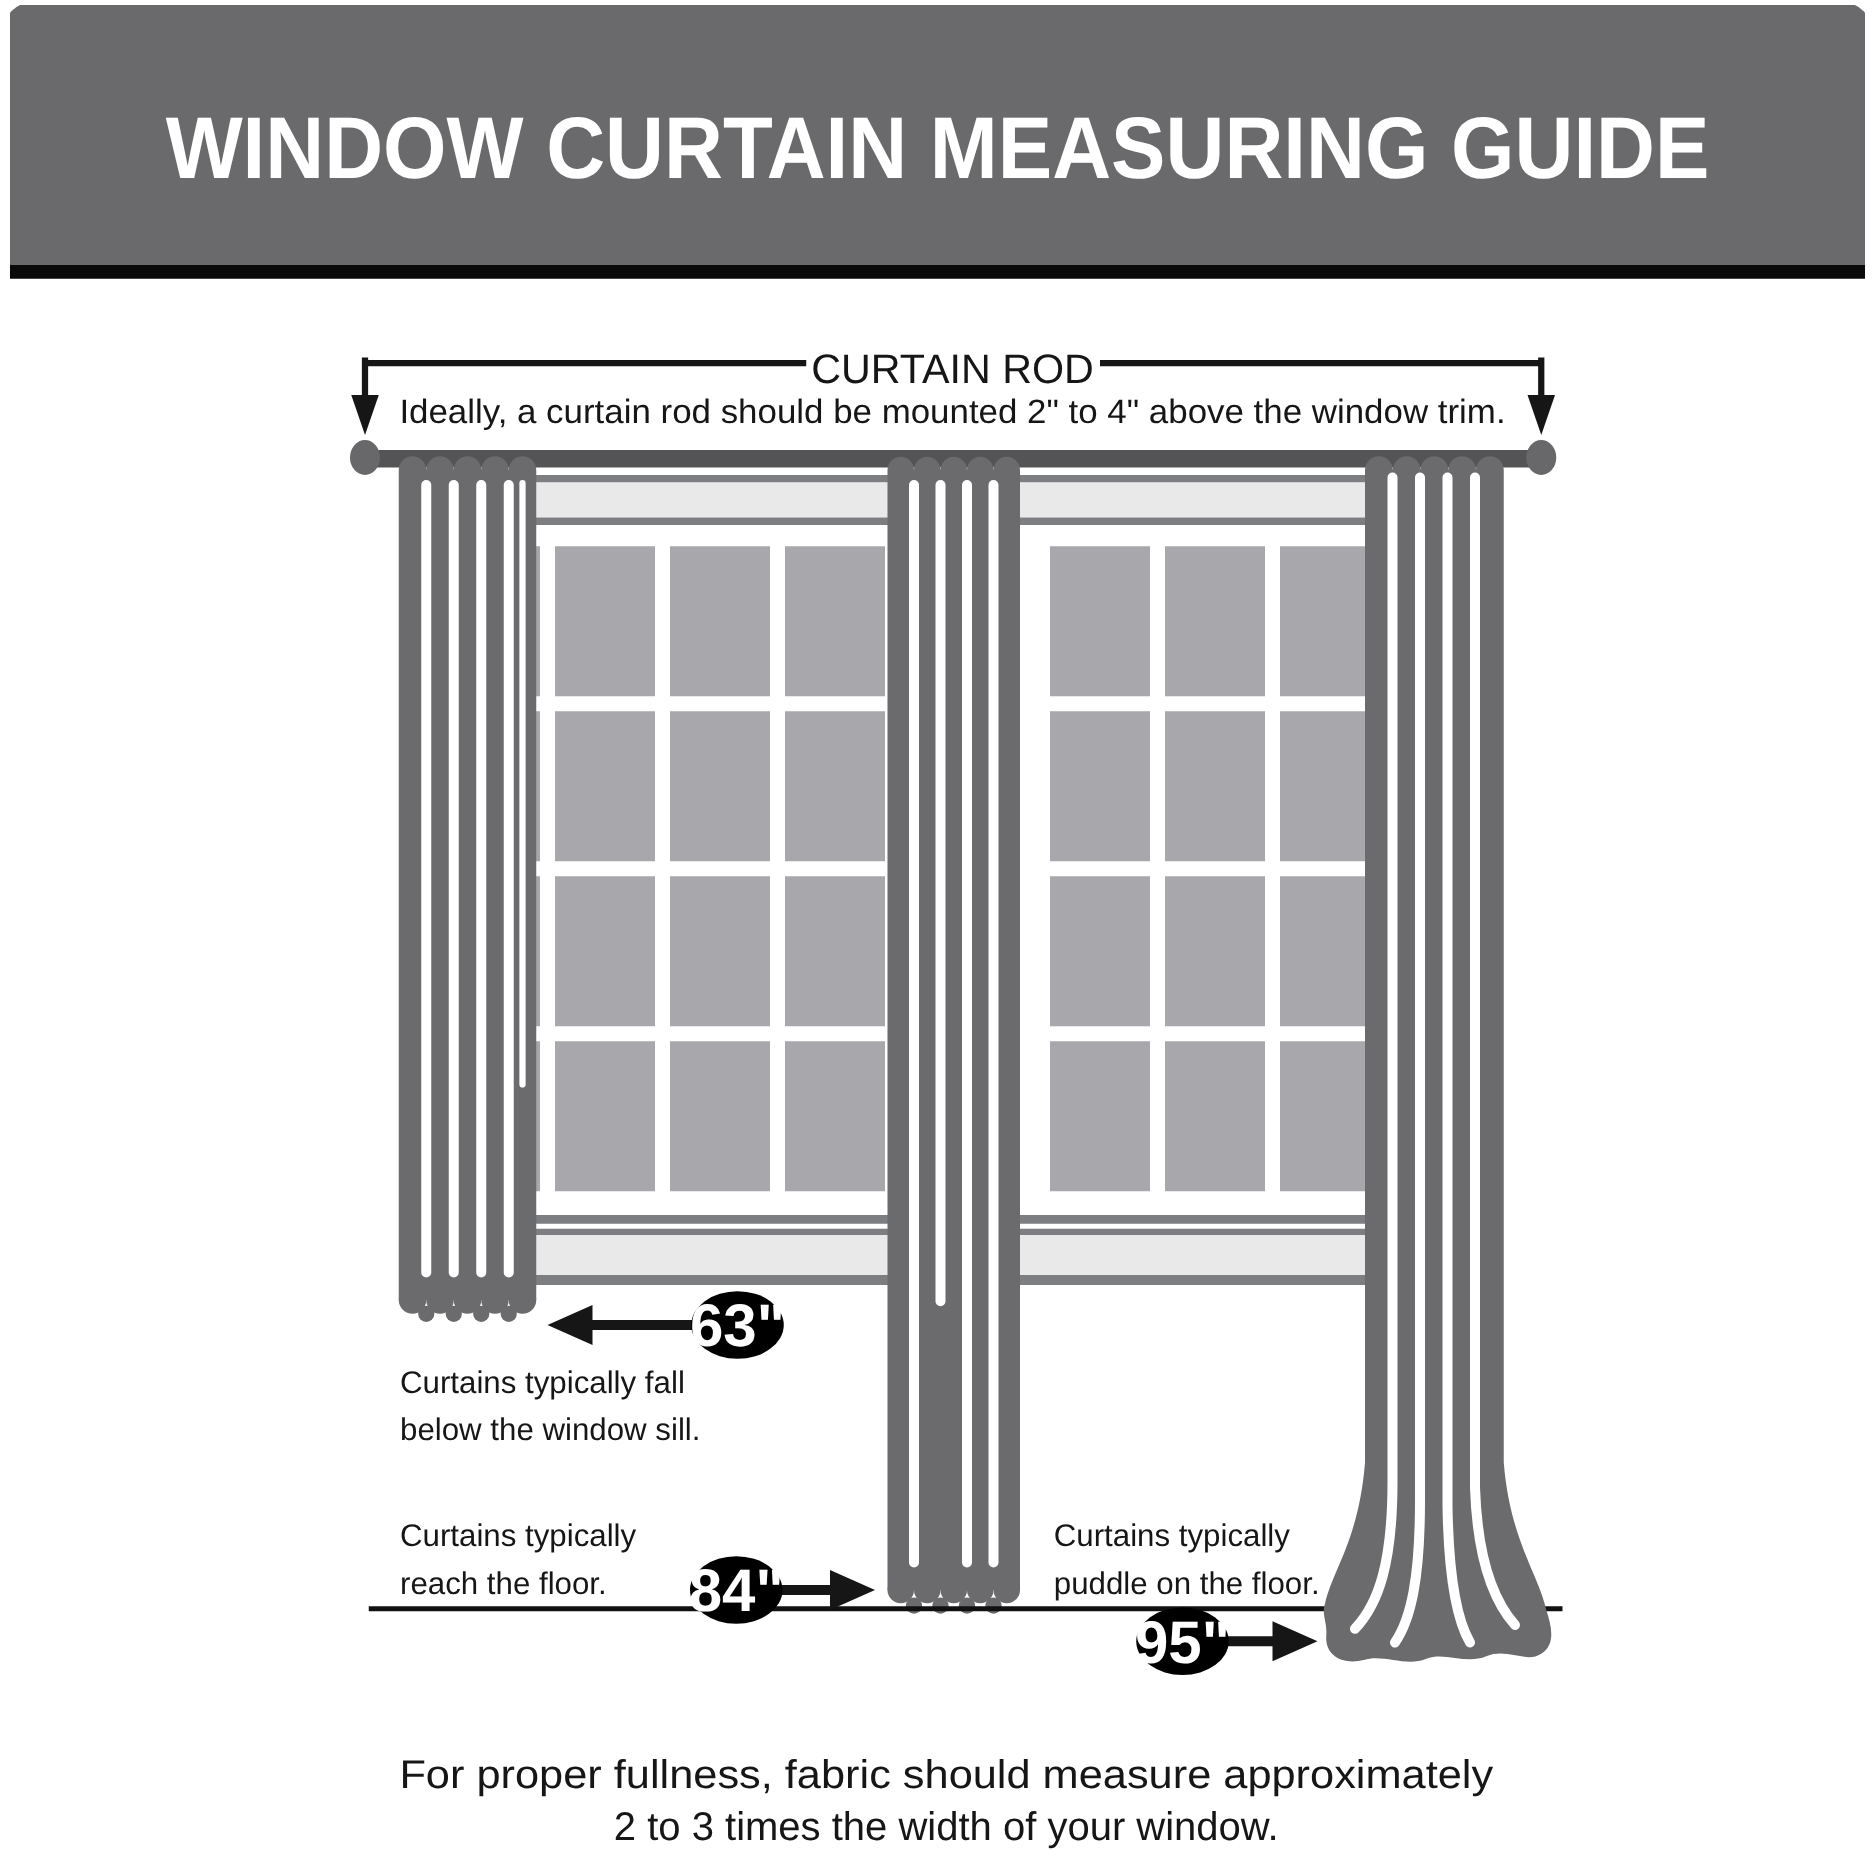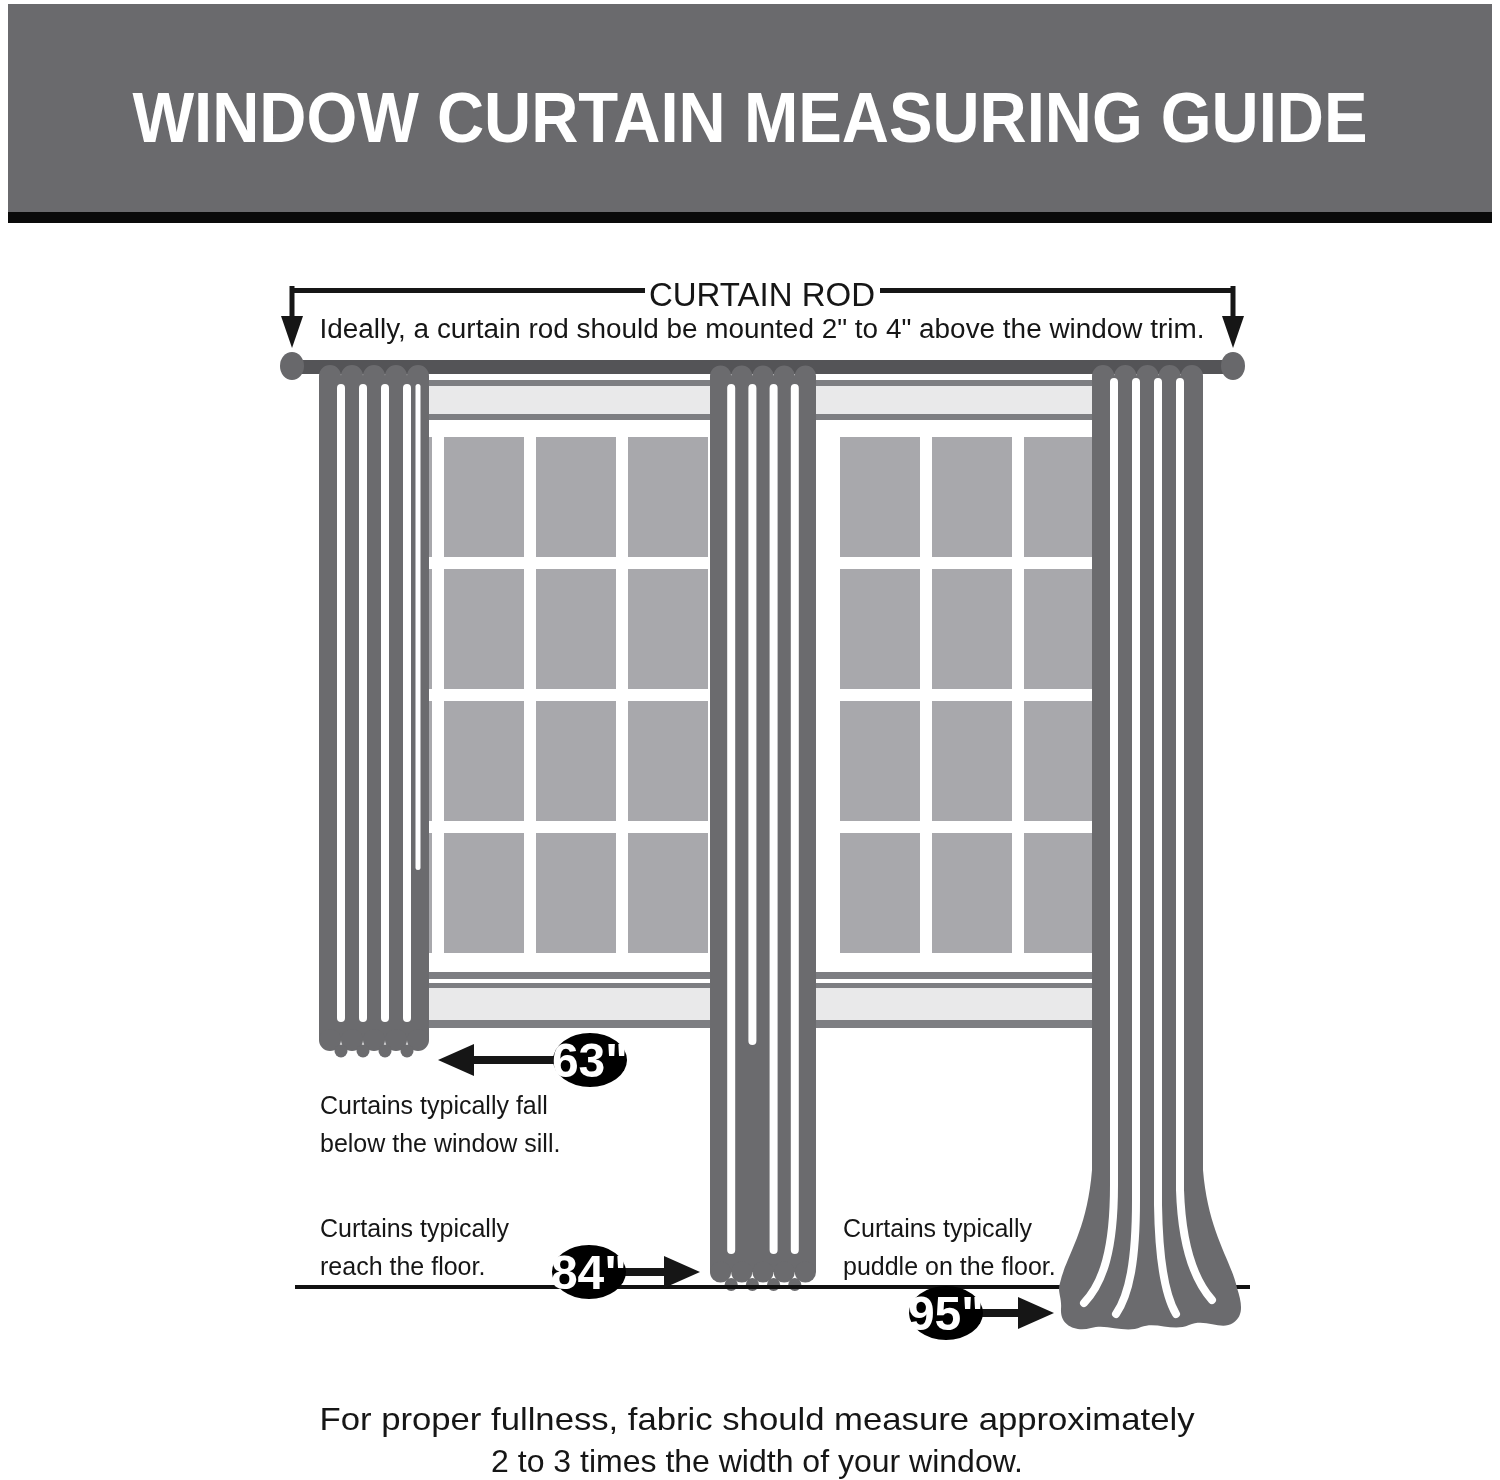--- a/index.html
+++ b/index.html
@@ -1,16 +1,16 @@
 <!DOCTYPE html>
 <html style="--banner: #6a6a6d; --banner_stripe: #0a0a0a; --curtain: #6b6b6e; --rod: #545457; --finial: #68686b; --pane: #a8a8ac; --window_band: #e9e9ea; --window_frame: #7d7e82; --ink: #161616; --floor: #111111; --badge: #000000; --badge_text: #ffffff; --white: #ffffff;"><head>
 <meta charset="utf-8">
 <style>
   html,body{margin:0;padding:0;background:#fff;}
-  .page{width:1500px;height:1480px;position:relative;background:#fff;overflow:hidden;}
+  .page{width:1500px;height:1480px;position:relative;background:#fff;overflow:hidden;border-radius:31px;}
   svg{display:block;}
   .c-banner{fill:var(--banner);}
   .c-stripe{fill:var(--banner_stripe);}
   .c-curtain{fill:var(--curtain);}
   .c-rod{fill:var(--rod);}
   .c-finial{fill:var(--finial);}
   .c-pane{fill:var(--pane);}
   .c-band{fill:var(--window_band);}
   .c-frame{fill:var(--window_frame);}
   .c-ink{fill:var(--ink);}

